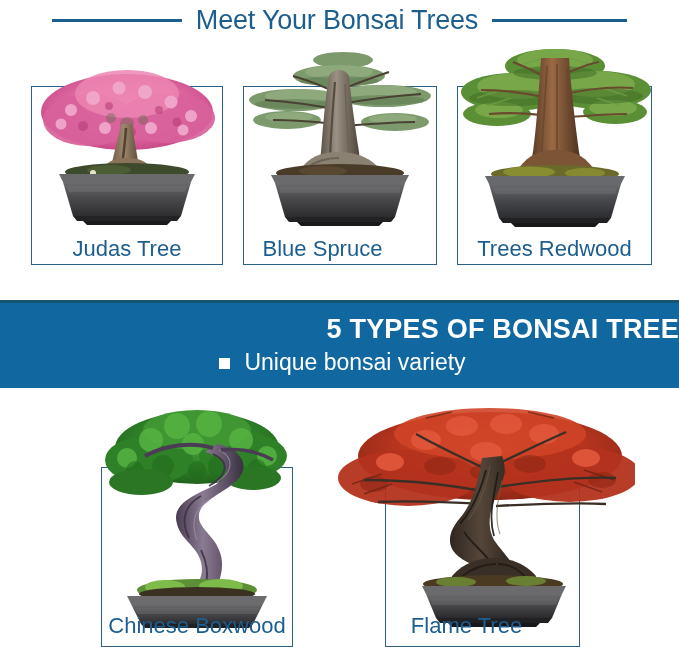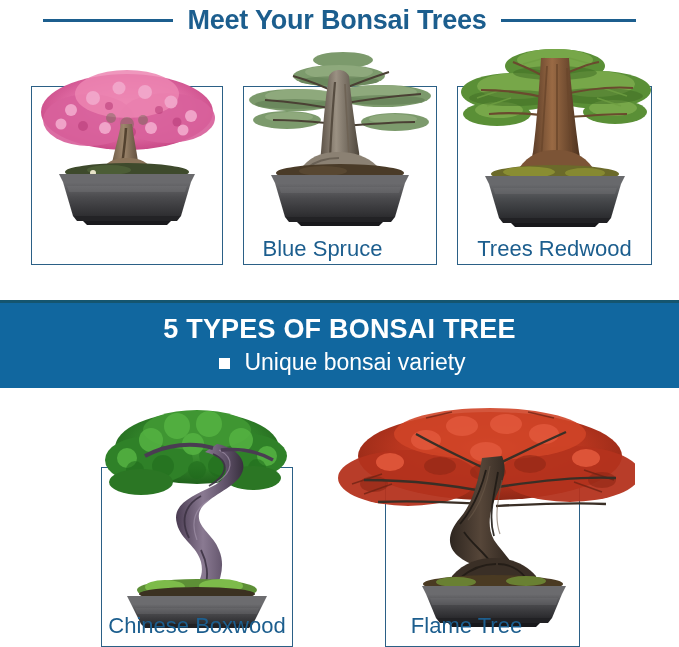--- a/index.html
+++ b/index.html
@@ -13,21 +13,21 @@
 
   
   .header {
     position: absolute; left:0; top:0; width:679px; height:40px;
     display:flex; align-items:center; justify-content:center; gap:14px;
   }
   .rule { height:3px; background:#1c5e8e; flex:0 0 auto; }
   .rule.left  { width:130px; }
   .rule.right { width:135px; }
   .header-title {
-    font-size:27px; color:#1c5e8e; font-weight:700;
+    font-size:27px; color:#1c5e8e; font-weight:400;
     letter-spacing:-0.2px; white-space:nowrap;
     font-family:"Liberation Sans", sans-serif;
   }
 
   
   .card {
     position:absolute;
     border:1.5px solid #2b6086;
     background:transparent;
   }
@@ -48,21 +48,21 @@
   #card-redwood    { left:457px; top:86px;  width:195px; height:179px; }
   
   #card-boxwood    { left:101px; top:467px; width:192px; height:180px; }
   #card-flame      { left:385px; top:467px; width:195px; height:180px; }
 
   
   .banner {
     position:absolute; left:0; top:300px; width:679px; height:88px;
     background:#11679f;
     border-top:3px solid #15556f;
-    display:flex; flex-direction:column; align-items:center;
+    display:flex; flex-direction:column; align-items:flex-end;
     justify-content:center;
   }
   .banner-title {
     color:#ffffff; font-size:27px; font-weight:bold;
     letter-spacing:0.2px; line-height:1.05;
     font-family:"Liberation Sans", sans-serif;
     white-space:nowrap;
   }
   .banner-bullets {
     display:flex; align-items:center;
@@ -153,20 +153,21 @@
       <ellipse cx="78" cy="130" rx="22" ry="5" fill="#50613a" opacity="0.8"></ellipse>
       <circle cx="62" cy="133" r="3" fill="#e8e3c8"></circle>
 
       <path d="M28 134 L164 134 L160 142 L32 142 Z" fill="#6a6a6d"></path>
       <path d="M32 142 L160 142 L150 176 L42 176 Z" fill="url(#jt-pot)"></path>
       <path d="M42 176 L150 176 L146 181 L46 181 Z" fill="#232326"></path>
       <path d="M52 181 L140 181 L136 185 L56 185 Z" fill="#1a1a1d"></path>
       <path d="M36 146 L156 146 L154 152 L38 152 Z" fill="#7a7a7d" opacity="0.35"></path>
     </svg>
   </div>
+  <div class="card-label" style="left:31px; top:236px; width:192px;">Judas Tree</div>
 
   <div class="card" id="card-spruce"></div>
   <div class="card-art" style="left:243px; top:40px; width:194px; height:200px;">
     <svg viewBox="0 0 194 200" width="194" height="200">
       <defs>
         <linearGradient id="bs-pot" x1="0" y1="0" x2="0" y2="1">
           <stop offset="0%" stop-color="#6b6b6e"></stop>
           <stop offset="45%" stop-color="#4a4a4d"></stop>
           <stop offset="100%" stop-color="#2c2c2f"></stop>
         </linearGradient>

